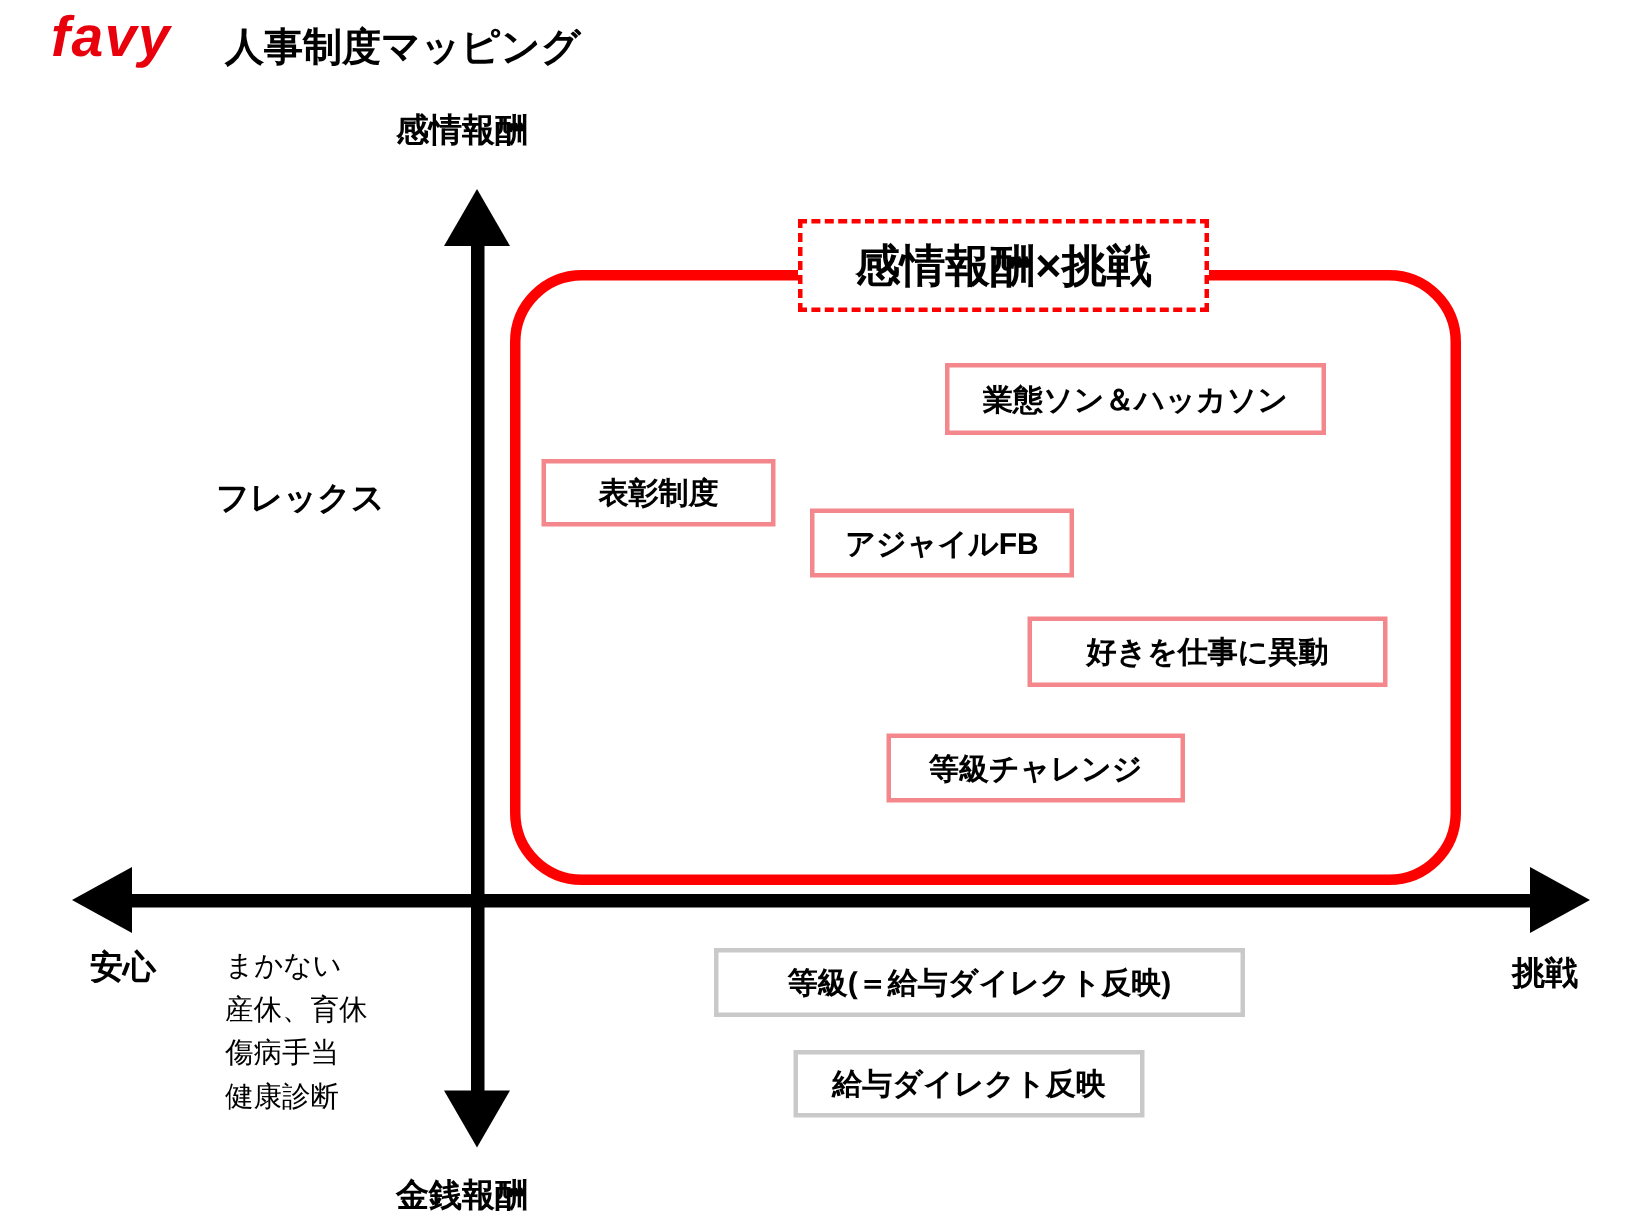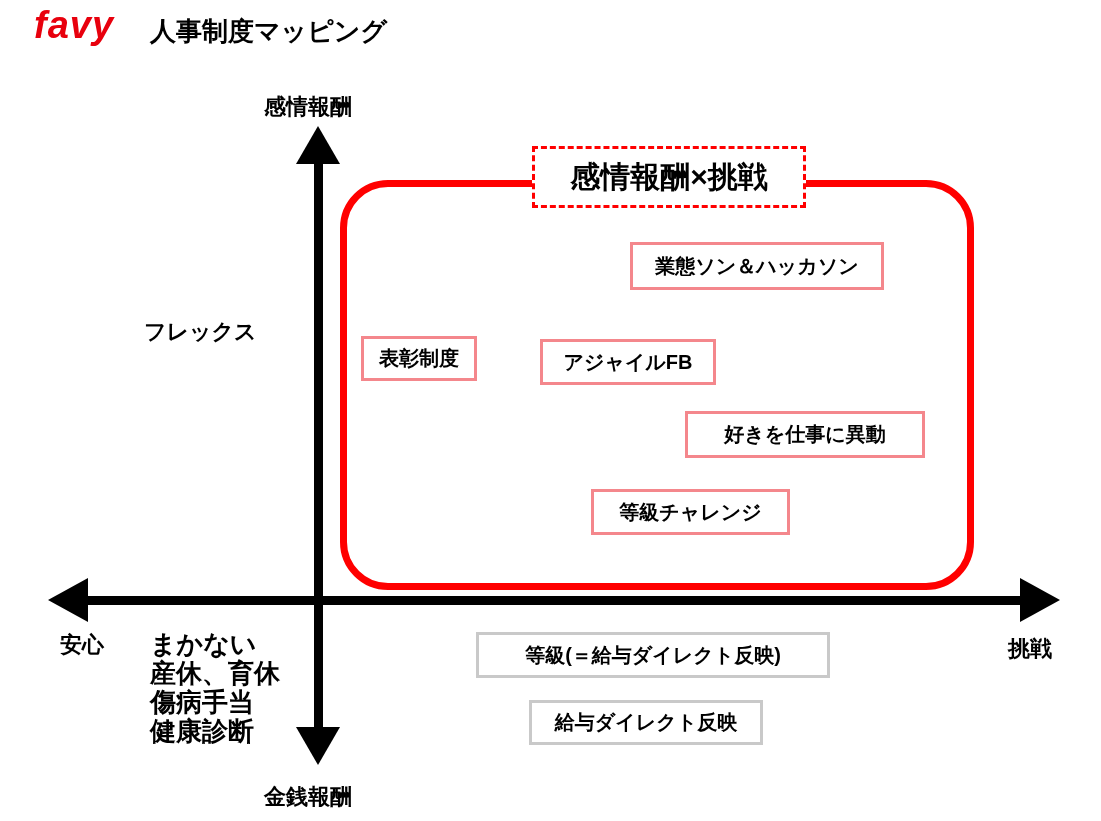--- a/index.html
+++ b/index.html
@@ -23,21 +23,21 @@
   .axis-line { position: absolute; background: #000; }
   .v-line { left: 314px; top: 158px; width: 9px; height: 574px; }
   .h-line { left: 86px; top: 596px; width: 938px; height: 9px; }
   .arrow { position: absolute; width: 0; height: 0; }
   .arrow-up   { left: 296px; top: 126px; border-left: 22px solid transparent; border-right: 22px solid transparent; border-bottom: 38px solid #000; }
   .arrow-down { left: 296px; top: 727px; border-left: 22px solid transparent; border-right: 22px solid transparent; border-top: 38px solid #000; }
   .arrow-left { left: 48px;  top: 578px; border-top: 22px solid transparent; border-bottom: 22px solid transparent; border-right: 40px solid #000; }
   .arrow-right{ left: 1020px; top: 578px; border-top: 22px solid transparent; border-bottom: 22px solid transparent; border-left: 40px solid #000; }
 
   .axis-label { position: absolute; font-size: 22px; font-weight: bold; color: #000; white-space: nowrap; }
-  .label-top    { left: 264px; top: 92px; }
+  .label-top    { left: 264px; top: 72px; }
   .label-bottom { left: 264px; top: 782px; }
   .label-left   { left: 60px;  top: 630px; }
   .label-right  { left: 1008px; top: 634px; }
 
   
   .region {
     position: absolute; left: 340px; top: 180px; width: 634px; height: 410px;
     border: 7px solid #ff0000; border-radius: 48px; background: transparent; z-index: 2;
   }
   .region-label {
@@ -47,35 +47,35 @@
     font-size: 30px; font-weight: bold; color: #000; white-space: nowrap;
   }
 
   
   .pink-box {
     position: absolute; background: #ffffff; border: 3px solid #f4878c; z-index: 4;
     display: flex; align-items: center; justify-content: center;
     font-size: 20px; font-weight: bold; color: #000; white-space: nowrap;
   }
   .box-hackathon { left: 630px; top: 242px; width: 254px; height: 48px; }
-  .box-hyosho    { left: 361px; top: 306px; width: 116px; height: 45px; margin-top: 30px; }
+  .box-hyosho    { left: 361px; top: 306px; width: 156px; height: 45px; }
   .box-agile     { left: 540px; top: 339px; width: 176px; height: 46px; }
   .box-suki      { left: 685px; top: 411px; width: 240px; height: 47px; }
   .box-tokyu     { left: 591px; top: 489px; width: 199px; height: 46px; }
 
   
   .flex-label {
     position: absolute; left: 144px; top: 317px;
     font-size: 22px; font-weight: bold; color: #000; white-space: nowrap;
   }
 
   
   .bottom-list {
     position: absolute; left: 150px; top: 630px;
-    font-size: 26px; font-weight: bold; line-height: 29px; color: #000;
+    font-size: 19px; font-weight: normal; line-height: 29px; color: #000;
   }
 
   
   .gray-box {
     position: absolute; background: #ffffff; border: 3px solid #c9c9c9; z-index: 4;
     display: flex; align-items: center; justify-content: center;
     font-size: 20px; font-weight: bold; color: #000; white-space: nowrap;
   }
   .box-grade { left: 476px; top: 632px; width: 354px; height: 46px; }
   .box-stock { left: 529px; top: 700px; width: 234px; height: 45px; }

